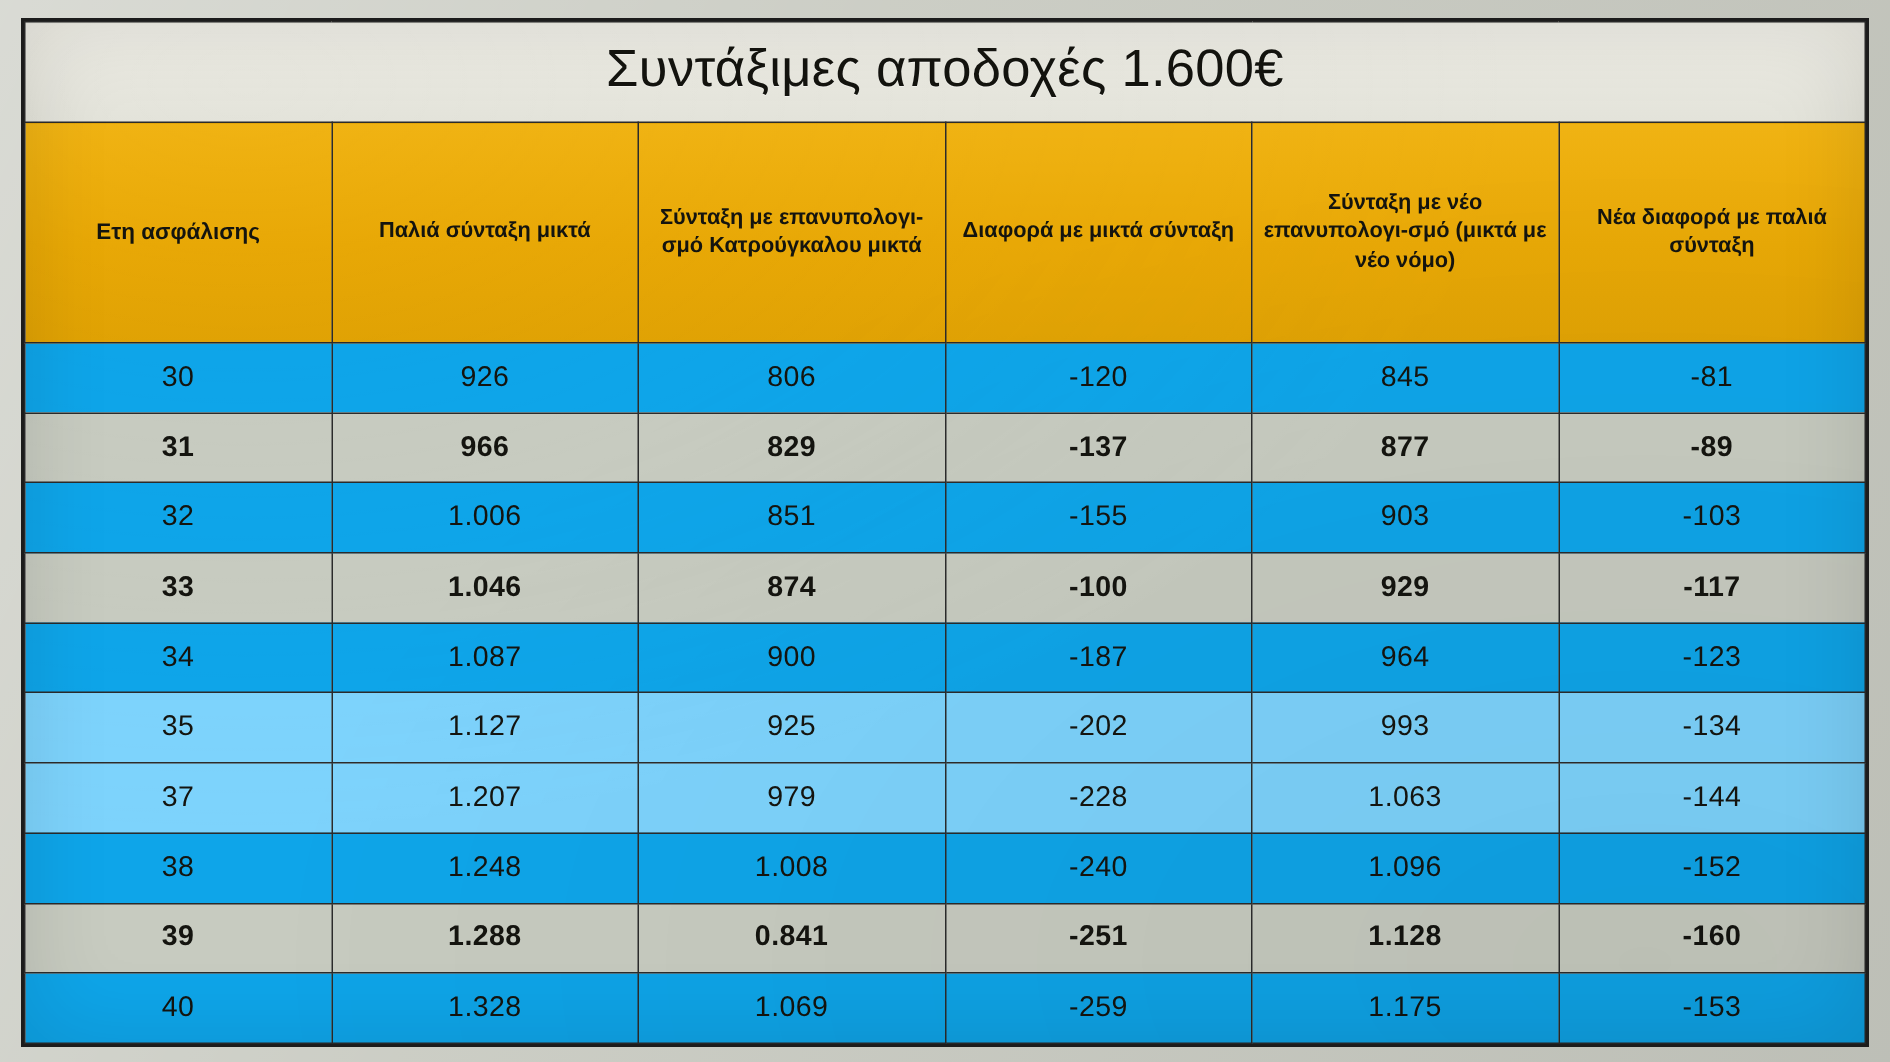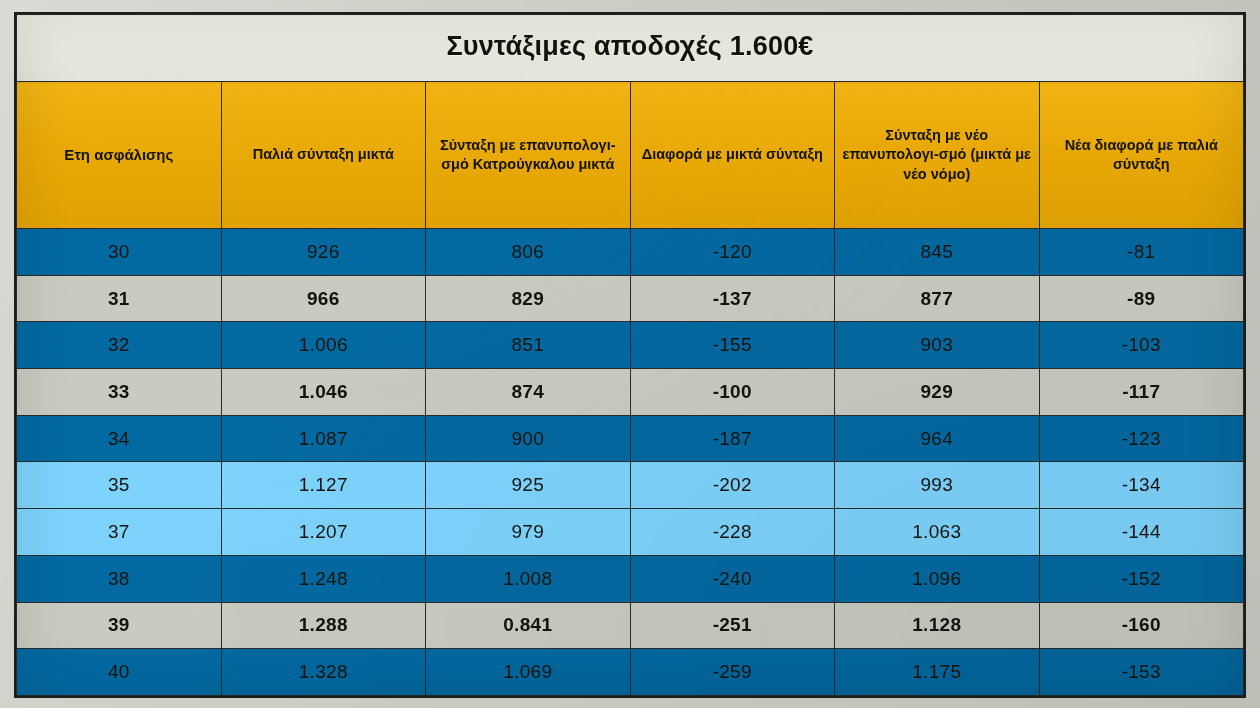--- a/index.html
+++ b/index.html
@@ -38,22 +38,22 @@
     table-layout: fixed;
   }
   table.main td, table.main th {
     border: 1px solid #2b2b2b;
     text-align: center;
     vertical-align: middle;
     color: #14140f;
   }
   .title-cell {
     background: linear-gradient(180deg, #efeee6 0%, #e3e3da 100%);
-    font-size: 27px;
-    font-weight: bold;
+    font-size: 35px;
+    font-weight: normal;
     letter-spacing: 0.2px;
     height: 58px;
     padding: 2px 0 6px 0;
     color: #17170f;
     text-shadow: 0 1px 0 rgba(255,255,255,0.5);
   }
   .head-row th {
     background: linear-gradient(180deg, #f0b313 0%, #e8a806 55%, #e0a204 100%);
     font-size: 14.5px;
     font-weight: bold;
@@ -63,21 +63,21 @@
     color: #14140c;
   }
   .head-row th.col-years { font-size: 15px; }
   .data-row td {
     font-size: 19px;
     height: 42px;
     padding: 0 4px;
     font-weight: normal;
     letter-spacing: 0.3px;
   }
-  .data-row.odd td { background: #0369a1; }
+  .data-row.odd td { background: #0ea5e9; }
   .data-row.even td { background: #c7cbc0; font-weight: bold; }
   .data-row.shade td { background: #7dd3fc; }
   .col-years { width: 15.1%; }
   .col-old { width: 15.8%; }
   .col-katr { width: 24.0%; }
   .col-diff { width: 14.6%; }
   .col-new { width: 15.4%; }
   .col-newdiff { width: 15.1%; margin-left: 16px; }
 
   

